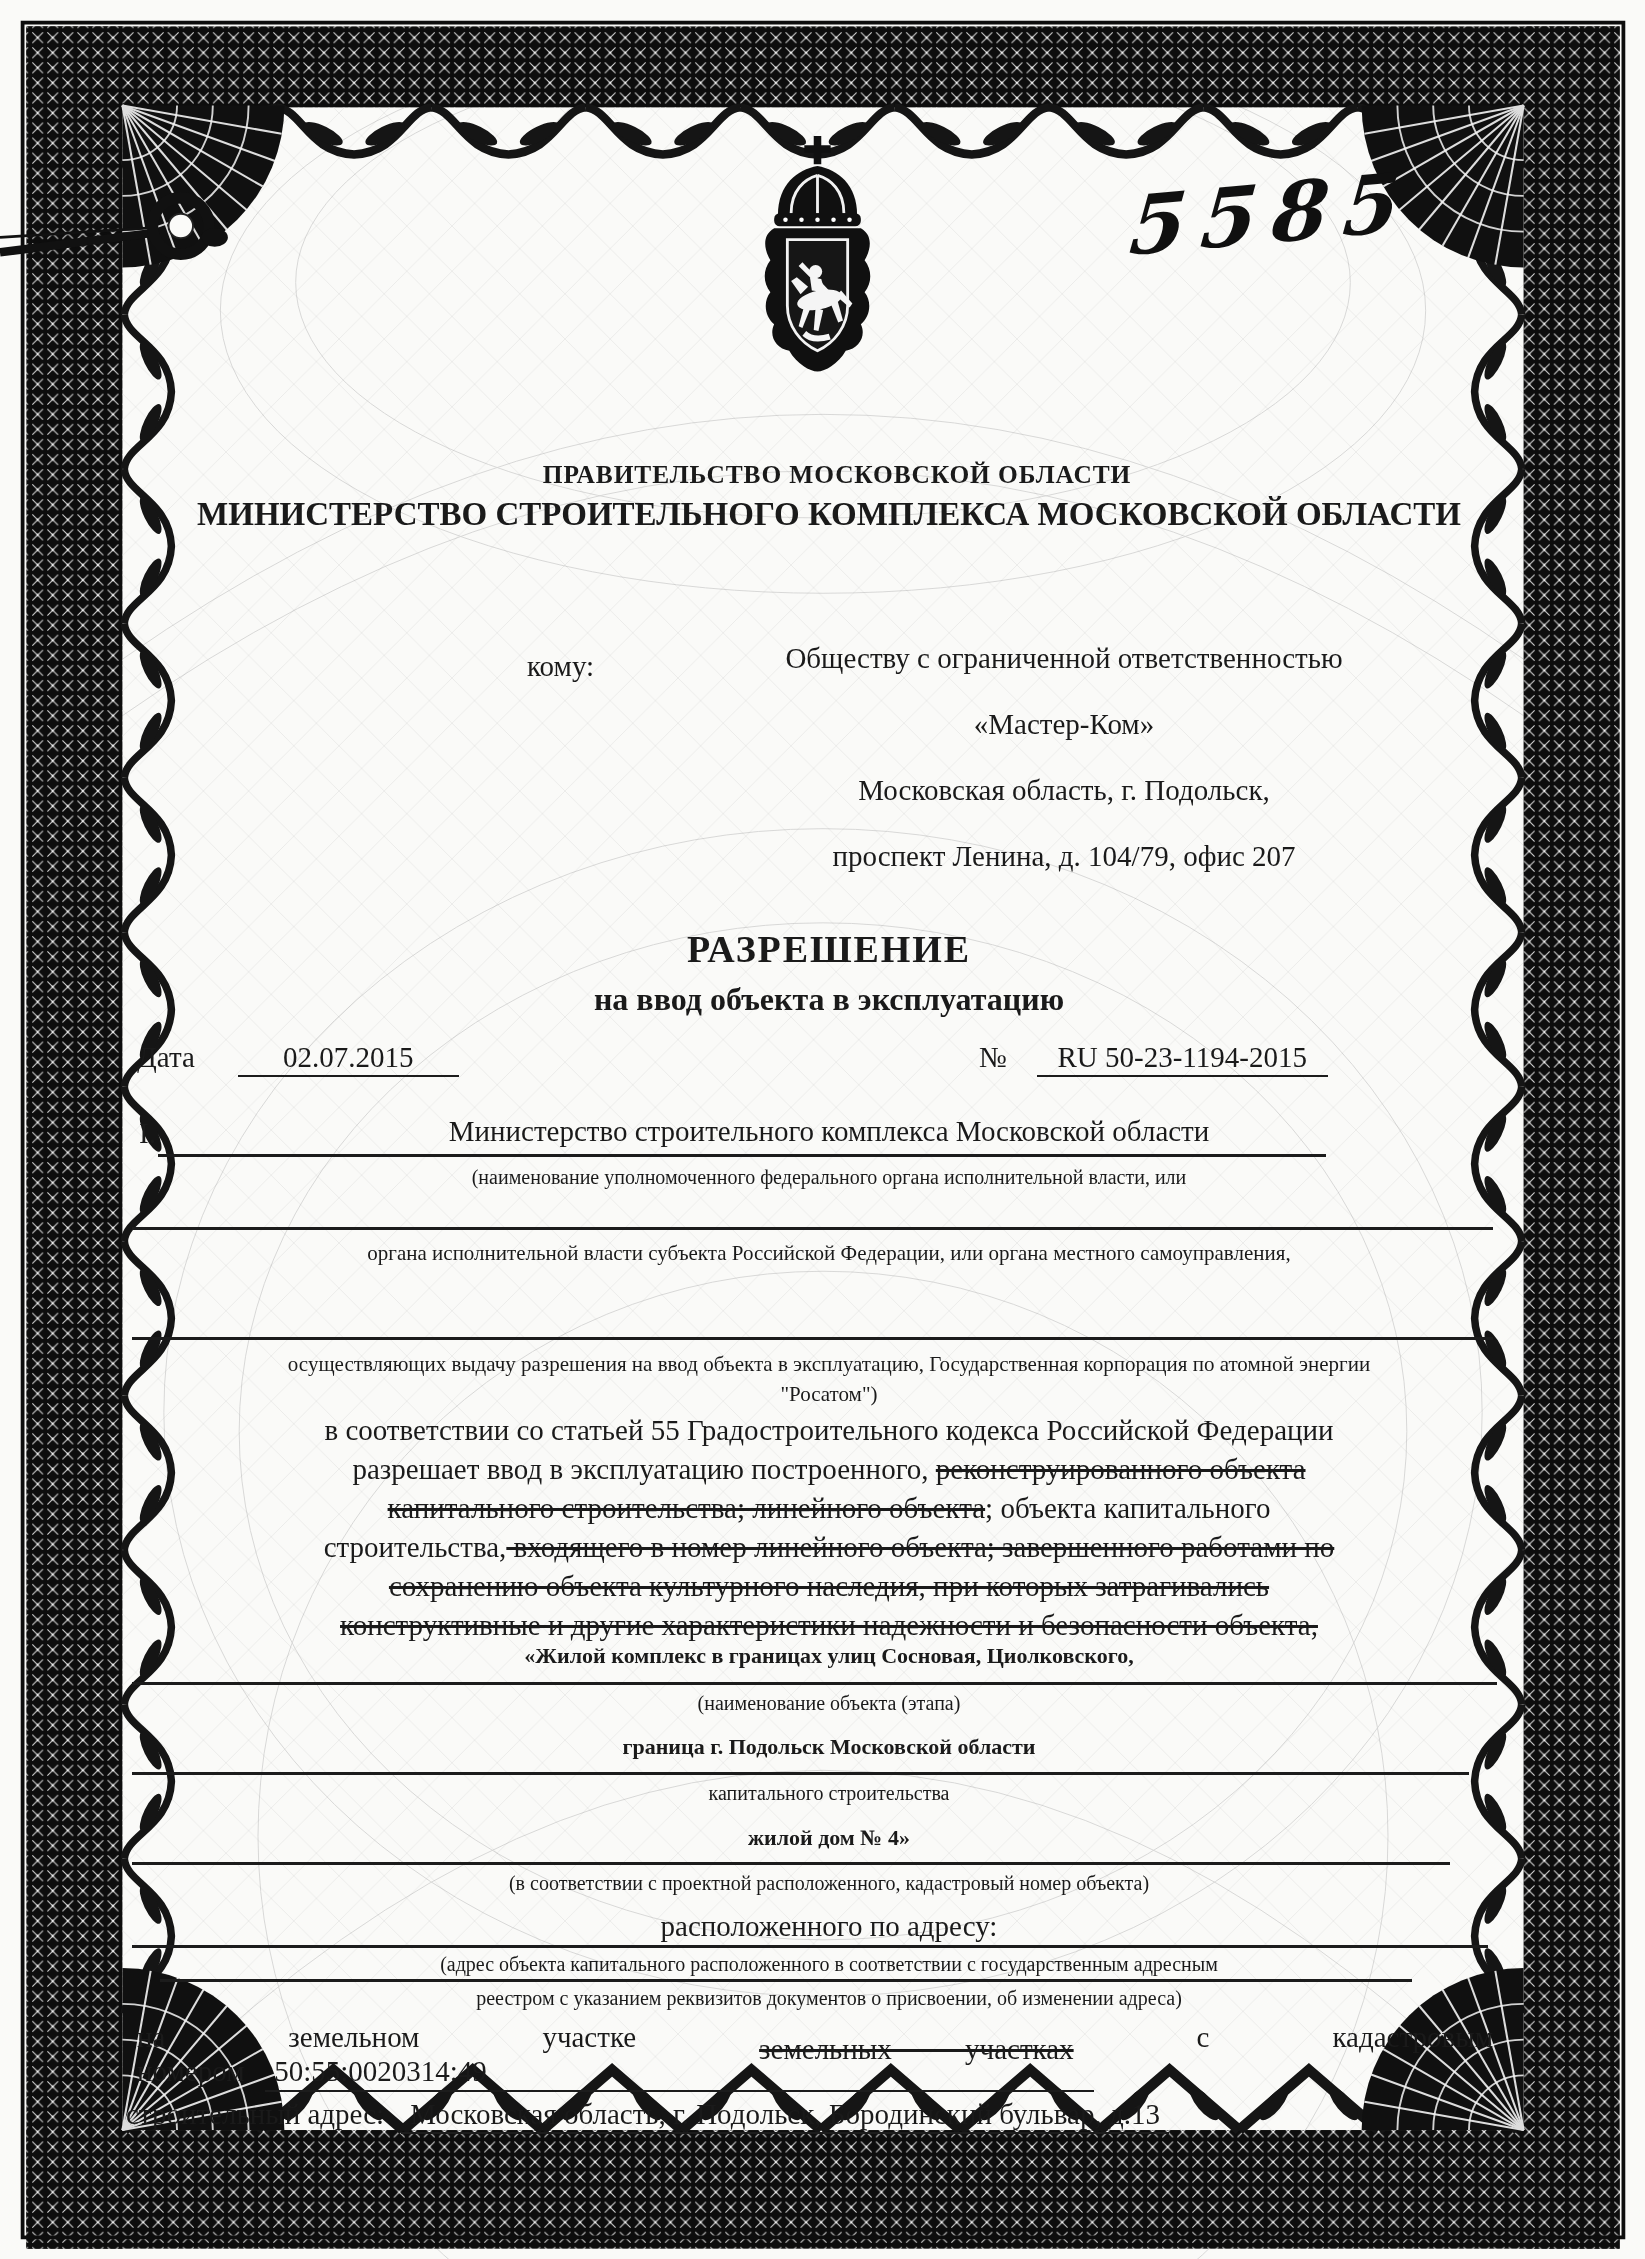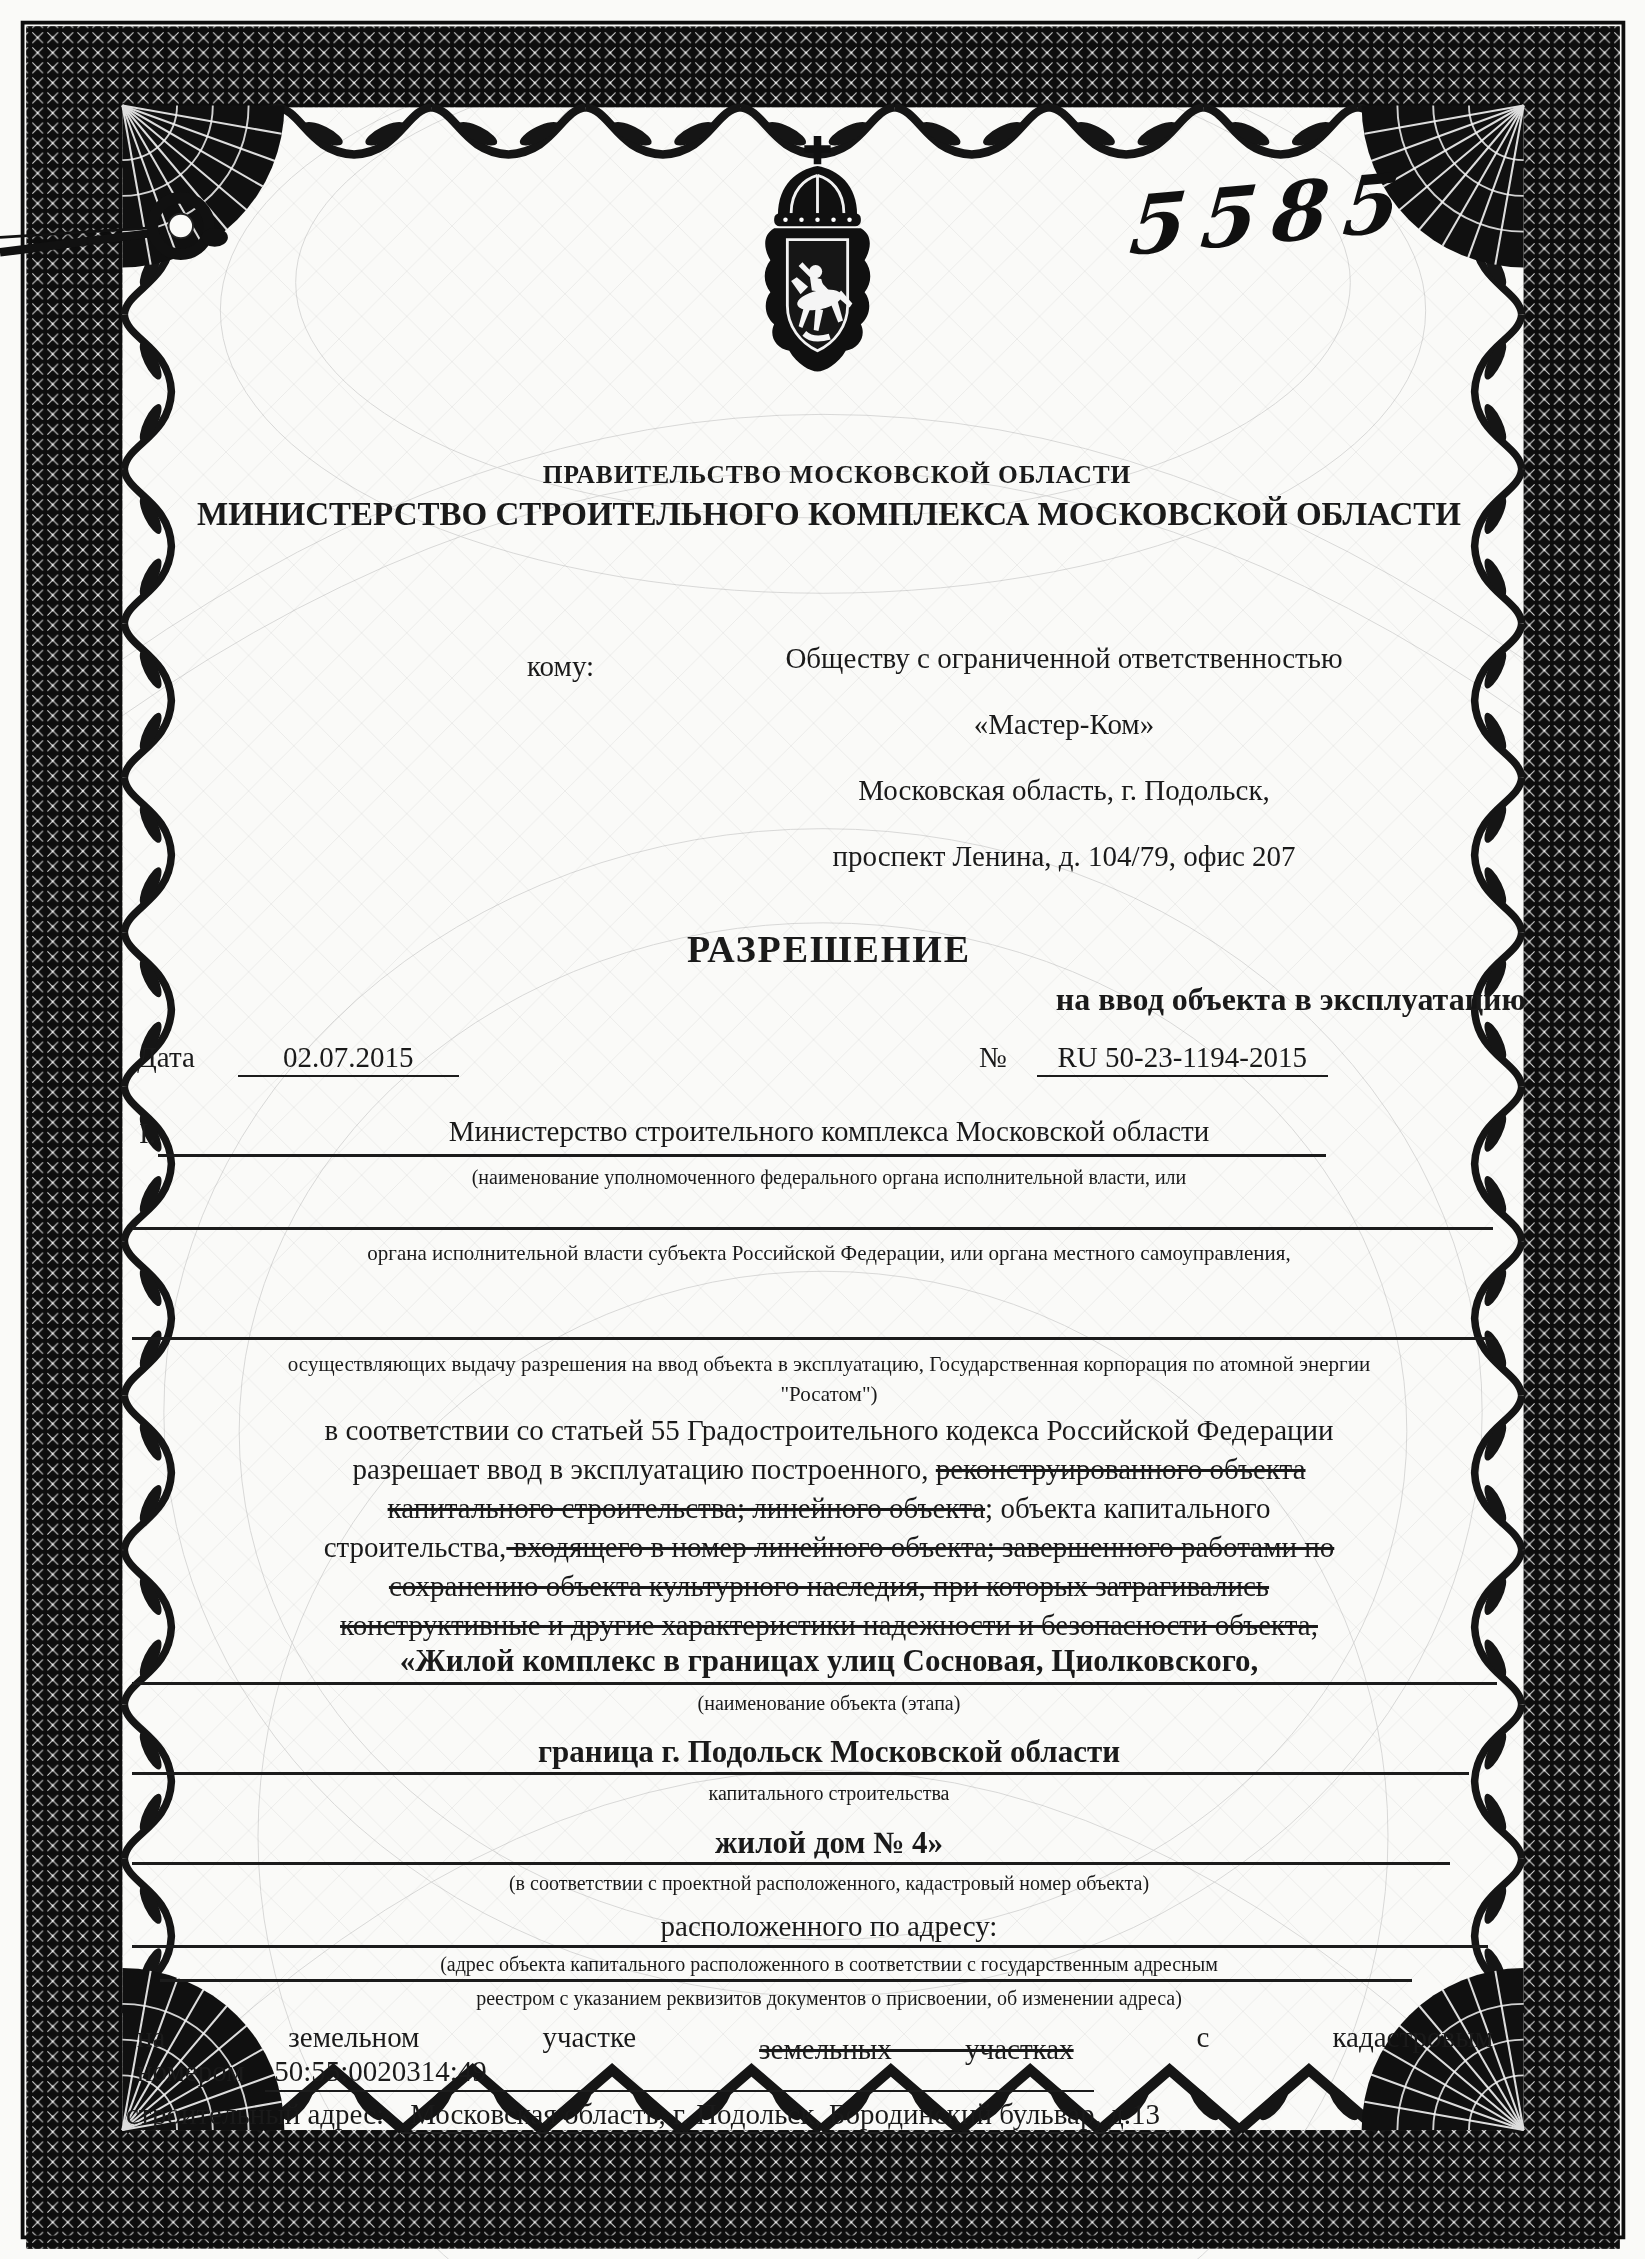--- a/index.html
+++ b/index.html
@@ -5,38 +5,38 @@
   html,body{margin:0;padding:0;background:#e8e8e6;}
   .page{
     position:relative;width:1646px;height:2260px;background:#fafaf8;
     overflow:hidden;font-family:"Liberation Serif",serif;color:#1a1a1a;
   }
   .abs{position:absolute;}
   .ctr{position:absolute;left:132px;width:1394px;text-align:center;}
   .small{font-size:20px;}
   .cap{font-size:21px;}
   .body-fs{font-size:29px;}
-  .obj-fs{font-size:31px;font-weight:bold;}
+  .obj-fs{font-size:22px;font-weight:bold;}
   .strike{text-decoration:line-through;text-decoration-thickness:2.8px;margin-top:12px;}
   .rule{position:absolute;height:2.8px;background:#1c1c1c;}
   .uline{border-bottom:2.8px solid #1c1c1c;padding:0 9.4px 1.9px;}
   .handwritten{
     position:absolute;left:1130px;top:166px;font-family:"DejaVu Serif",serif;
     font-style:italic;font-weight:bold;font-size:81px;letter-spacing:15px;
     color:#101010;transform:rotate(-5deg) skewX(-10deg);
   }
   .gov{position:absolute;left:140px;width:1394px;top:460px;text-align:center;
     font-size:25.4px;font-weight:bold;letter-spacing:0.9px;}
   .ministry{position:absolute;left:132px;width:1394px;top:496px;text-align:center;
     font-size:33px;font-weight:bold;}
   .komu{position:absolute;left:527px;top:650px;font-size:29px;}
   .rcp{position:absolute;left:744px;width:640px;text-align:center;font-size:29px;}
   .title-main{position:absolute;left:132px;width:1394px;top:927px;text-align:center;
     font-size:38px;font-weight:bold;letter-spacing:1.9px;}
-  .title-sub{position:absolute;left:132px;width:1394px;top:981px;text-align:right;
+  .title-sub{position:absolute;left:132px;width:1394px;top:981px;text-align:center;
     font-size:32px;font-weight:bold;}
   .meta{position:absolute;top:1041px;font-size:29px;}
   .land-row{position:absolute;left:137px;width:1356px;top:2021px;
     display:flex;justify-content:space-between;font-size:29px;}
   .land-row .strike{word-spacing:66px;}
   svg{display:block;}
 </style>
 </head>
 <body>
 

